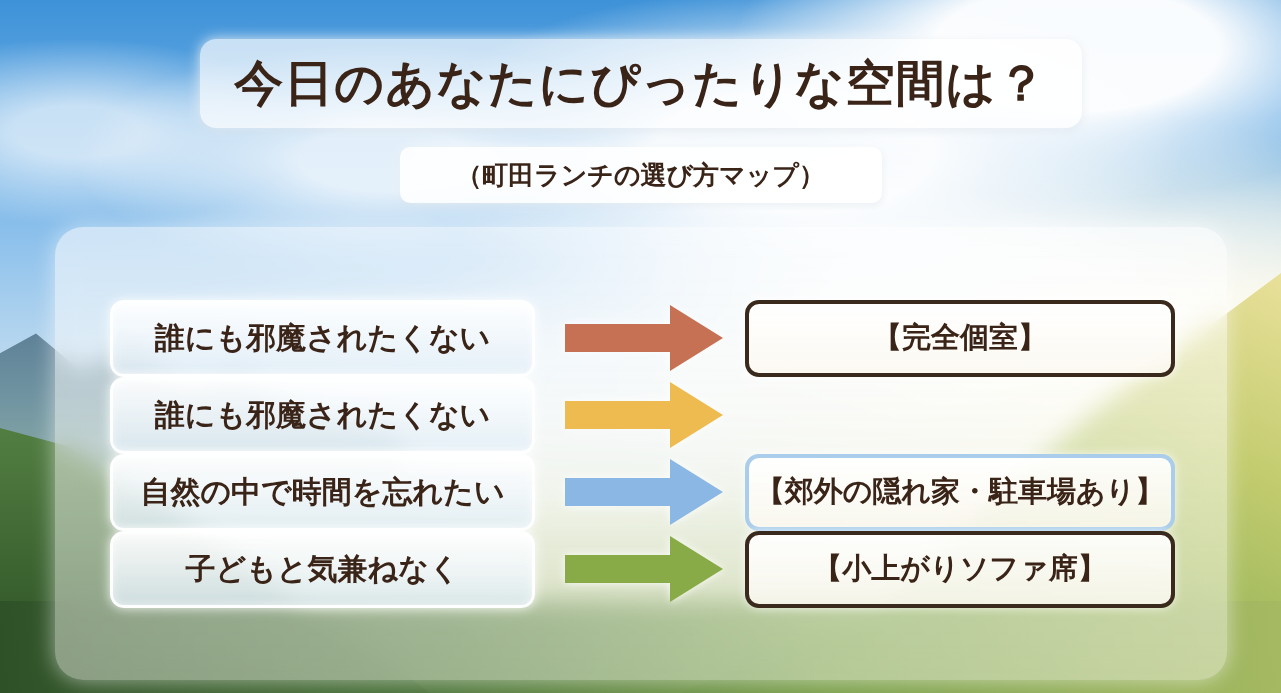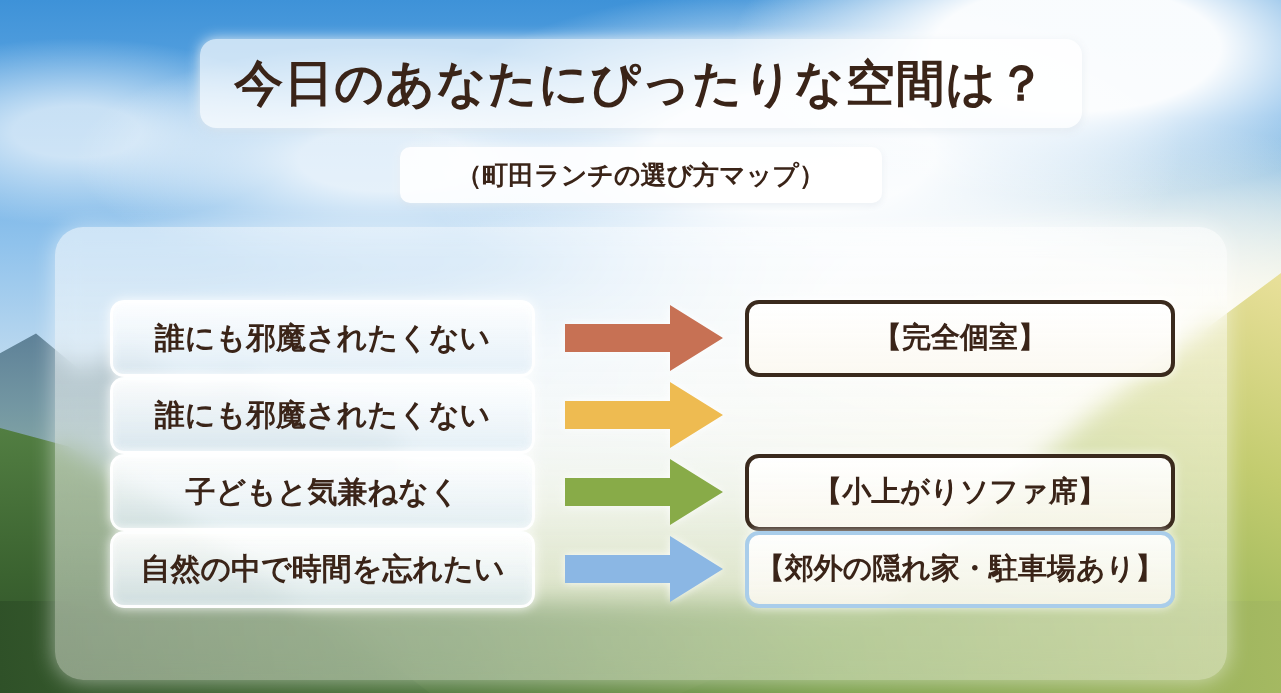--- a/index.html
+++ b/index.html
@@ -144,37 +144,37 @@
         <div class="need-box">
           <span>誰にも邪魔されたくない</span>
         </div>
         <svg class="arrow" viewBox="0 0 160 76">
           <polygon points="0,24 105,24 105,5 158,38 105,71 105,52 0,52" style="fill: rgb(238, 187, 81);"></polygon>
         </svg>
       </div>
 
       <div class="row">
         <div class="need-box">
+          <span>自然の中で時間を忘れたい</span>
+        </div>
+        <svg class="arrow" viewBox="0 0 160 76">
+          <polygon points="0,24 105,24 105,5 158,38 105,71 105,52 0,52" style="fill: rgb(139, 183, 228);"></polygon>
+        </svg>
+        <div class="result-box" style="border-color: rgb(169, 205, 234);">
+          <span>【郊外の隠れ家・駐車場あり】</span>
+        </div>
+      </div>
+
+      <div class="row">
+        <div class="need-box">
           <span>子どもと気兼ねなく</span>
         </div>
         <svg class="arrow" viewBox="0 0 160 76">
           <polygon points="0,24 105,24 105,5 158,38 105,71 105,52 0,52" style="fill: rgb(136, 171, 72);"></polygon>
         </svg>
         <div class="result-box" style="border-color: rgb(58, 42, 29);">
           <span>【小上がりソファ席】</span>
         </div>
       </div>
 
-      <div class="row">
-        <div class="need-box">
-          <span>自然の中で時間を忘れたい</span>
-        </div>
-        <svg class="arrow" viewBox="0 0 160 76">
-          <polygon points="0,24 105,24 105,5 158,38 105,71 105,52 0,52" style="fill: rgb(139, 183, 228);"></polygon>
-        </svg>
-        <div class="result-box" style="border-color: rgb(169, 205, 234);">
-          <span>【郊外の隠れ家・駐車場あり】</span>
-        </div>
-      </div>
-
     </div>
   </div>
 </div>
 
 </body></html>

